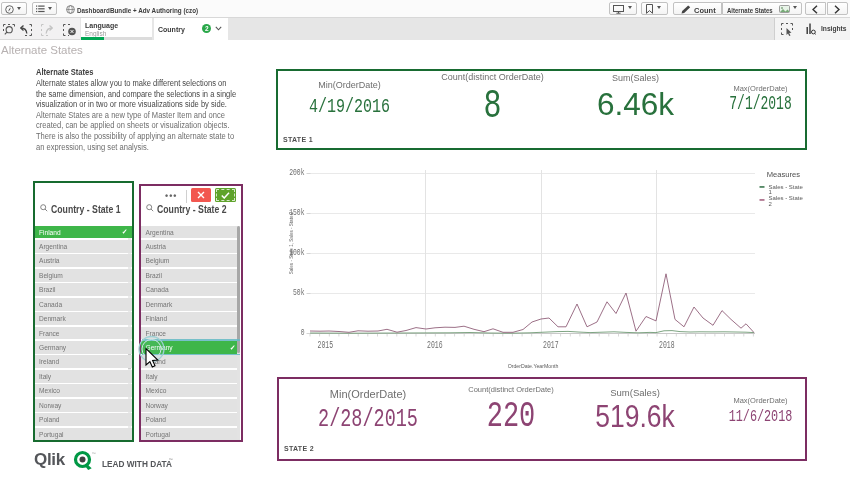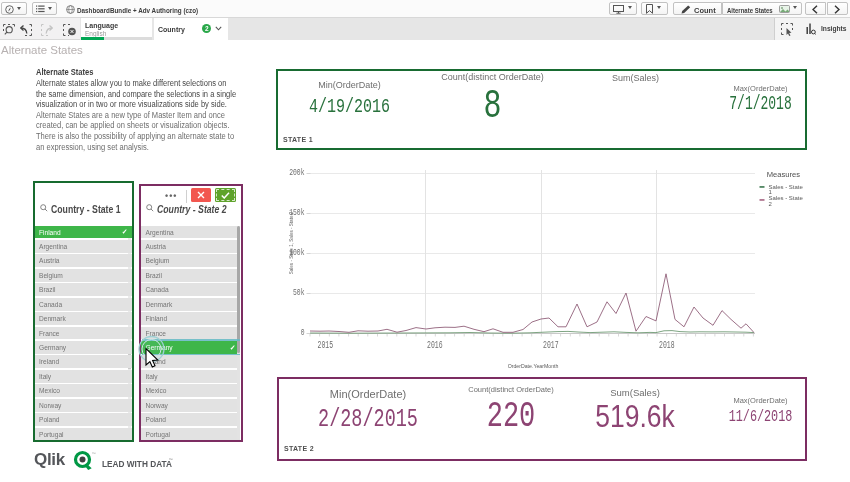--- a/index.html
+++ b/index.html
@@ -177,20 +177,21 @@
   <div class="p1">Alternate states allow you to make different selections on<br>the same dimension, and compare the selections in a single<br>visualization or in two or more visualizations side by side.</div>
   <div class="p2">Alternate States are a new type of Master Item and once<br>created, can be applied on sheets or visualization objects.<br>There is also the possibility of applying an alternate state to<br>an expression, using set analysis.</div>
 </div>
 
 <div id="kpi1">
   <div class="klabel" style="left:71.5px; top:8.5px; font-size:9px;">Min(OrderDate)</div>
   <div class="kval mono g" style="left:71.5px; top:24px; font-size:15px; transform:translateX(-50%) scaleY(1.4); transform-origin:top;">4/19/2016</div>
   <div class="klabel" style="left:214.5px; top:0.5px; font-size:9px;">Count(distinct OrderDate)</div>
   <div class="kval mono g" style="left:214.5px; top:12px; font-size:30px; transform:translateX(-50%) scaleY(1.35); transform-origin:top;">8</div>
   <div class="klabel" style="left:357.5px; top:1.5px; font-size:9px;">Sum(Sales)</div>
+  <div class="kval g" style="left:357.5px; top:14.5px; font-size:31.5px;">6.46k</div>
   <div class="klabel" style="left:482.5px; top:13px; font-size:7.5px;">Max(OrderDate)</div>
   <div class="kval mono g" style="left:482.5px; top:21px; font-size:13px; transform:translateX(-50%) scaleY(1.5); transform-origin:top;">7/1/2018</div>
   <div class="state" style="top:64.5px; bottom:auto;">STATE 1</div>
 </div>
 
 <div id="kpi2">
   <div class="klabel" style="left:89px; top:9px; font-size:11px;">Min(OrderDate)</div>
   <div class="kval mono pu" style="left:89px; top:25.5px; font-size:18.5px; transform:translateX(-50%) scaleY(1.4); transform-origin:top;">2/28/2015</div>
   <div class="klabel" style="left:232px; top:6px; font-size:7.5px;">Count(distinct OrderDate)</div>
   <div class="kval mono pu" style="left:232px; top:16px; font-size:27px; transform:translateX(-50%) scaleY(1.4); transform-origin:top;">220</div>
@@ -236,21 +237,21 @@
   <div class="abs" style="left:49.5px; top:2.5px; width:20.5px; height:13.5px; background:#f25750; border-radius:1.5px;">
     <svg style="position:absolute; left:6px; top:3px;" width="8" height="8" viewBox="0 0 8 8">
         <path d="M1 1 L7 7 M7 1 L1 7" stroke="#fff" stroke-width="1.4"></path>
       </svg>
   </div>
   <div class="abs" style="left:73.5px; top:2.5px; width:21px; height:13.5px; background:#5fa32b; border-radius:1.5px; outline:1px dashed rgba(255,255,255,0.75); outline-offset:-2.5px;">
     <svg style="position:absolute; left:6px; top:3.5px;" width="9" height="7" viewBox="0 0 9 7">
         <path d="M0.8 3.5 L3.2 6 L8 0.8" fill="none" stroke="#fff" stroke-width="1.5"></path>
       </svg>
   </div>
-  <div class="lbsearch" style="top:17px;font-style:italic;">
+  <div class="lbsearch" style="top:17px;">
     <svg class="abs" style="left:5px; top:1px;" width="8" height="8" viewBox="0 0 8 8">
         <circle cx="3.2" cy="3.2" r="2.5" fill="none" stroke="#777" stroke-width="0.9"></circle>
         <line x1="5" y1="5" x2="7.2" y2="7.2" stroke="#777" stroke-width="0.9"></line>
       </svg>
     <span style="position:absolute; left:16px; top:1px;">Country - State 2</span>
   </div>
   <div class="rows" style="top:40px; width:98.5px;">
     <div class="row">Argentina</div>
     <div class="row">Austria</div>
     <div class="row">Belgium</div>

